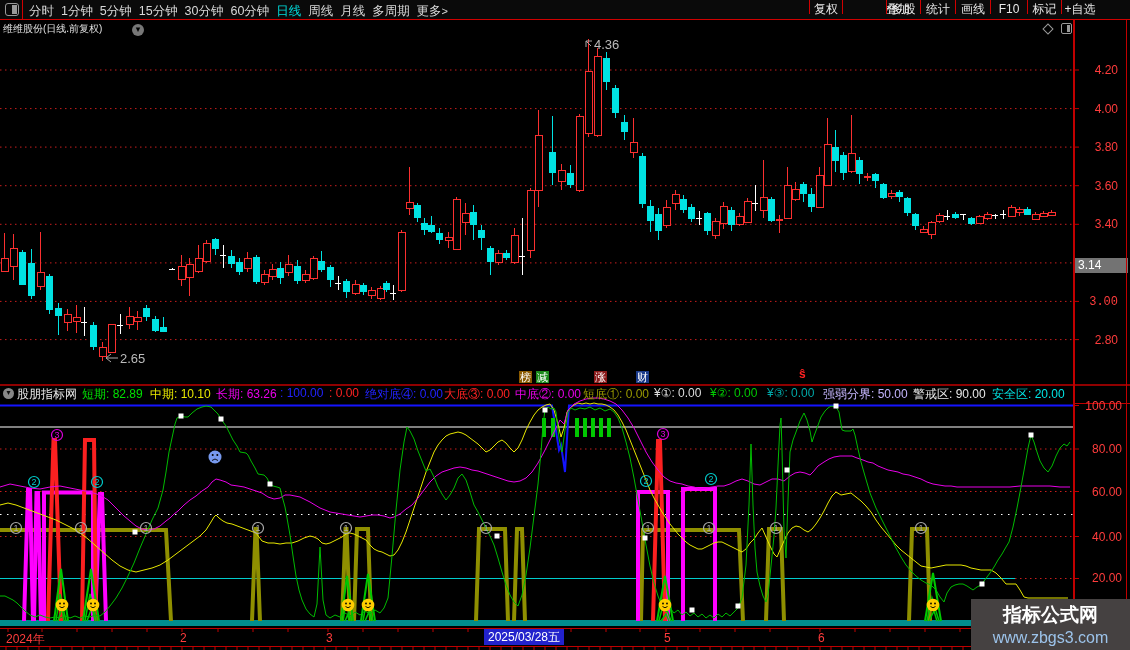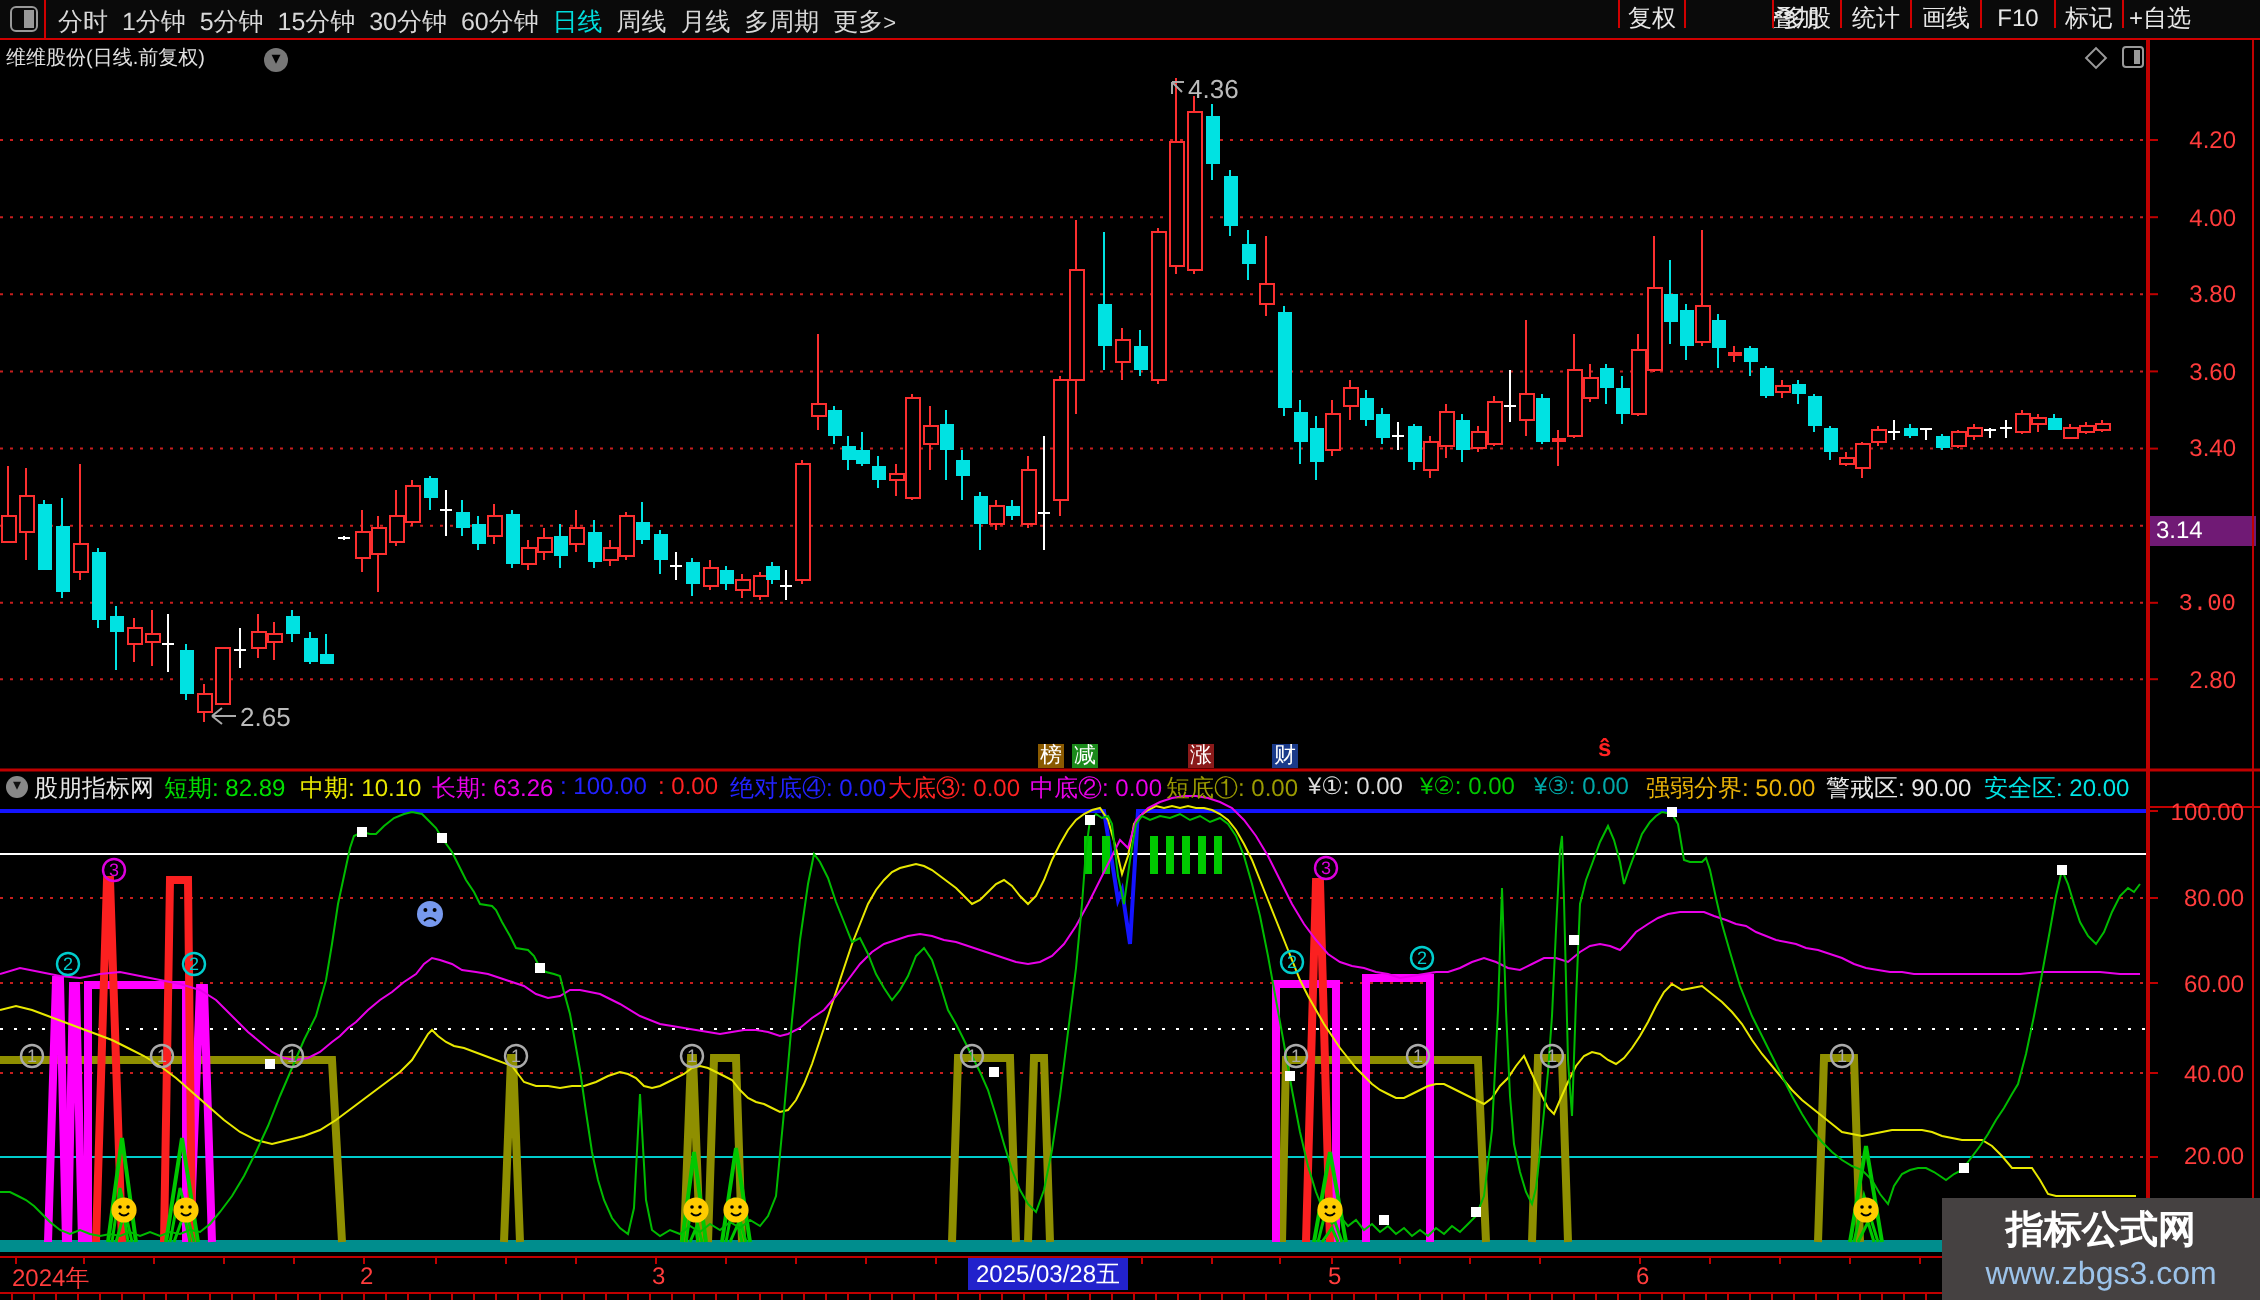--- a/index.html
+++ b/index.html
@@ -585,41 +585,41 @@
 <div class="abs" style="left:519px;top:370px;font-size:11px;"><span style="background:#8a5a00;color:#fff;padding:0 1px;">榜</span><span style="background:#1a8a1a;color:#fff;padding:0 1px;margin-left:4px;">减</span></div>
 <div class="abs" style="left:594px;top:370px;font-size:11px;"><span style="background:#8a1a1a;color:#fff;padding:0 1px;">涨</span></div>
 <div class="abs" style="left:636px;top:370px;font-size:11px;"><span style="background:#1a3a8a;color:#fff;padding:0 1px;">财</span></div>
 <div class="abs" style="left:799px;top:367px;font-size:12px;color:#ff2222;font-weight:bold;">ŝ</div>
 
 <div class="abs" style="left:1080px;top:63px;width:38px;text-align:right;font-size:12px;color:#ff3c3c;">4.20</div>
 <div class="abs" style="left:1080px;top:102px;width:38px;text-align:right;font-size:12px;color:#ff3c3c;">4.00</div>
 <div class="abs" style="left:1080px;top:140px;width:38px;text-align:right;font-size:12px;color:#ff3c3c;">3.80</div>
 <div class="abs" style="left:1080px;top:179px;width:38px;text-align:right;font-size:12px;color:#ff3c3c;">3.60</div>
 <div class="abs" style="left:1080px;top:217px;width:38px;text-align:right;font-size:12px;color:#ff3c3c;">3.40</div>
-<div class="abs" style="left:1075px;top:258px;width:53px;height:15px;background:#701a75;color:#fff;font-size:12px;padding-left:3px;line-height:15px;">3.14</div>
+<div class="abs" style="left:1075px;top:258px;width:53px;height:15px;background:#737373;color:#fff;font-size:12px;padding-left:3px;line-height:15px;">3.14</div>
 <div class="abs" style="left:1080px;top:295px;width:38px;text-align:right;font-size:12px;color:#ff3c3c;font-family:Liberation Mono, monospace;">3.00</div>
 <div class="abs" style="left:1080px;top:333px;width:38px;text-align:right;font-size:12px;color:#ff3c3c;">2.80</div>
 
 <div class="abs" style="left:1126px;top:20px;width:1px;height:630px;background:#c00000;"></div>
 
 <div class="abs" style="left:3px;top:388px;width:11px;height:11px;border-radius:50%;background:#888;color:#111;font-size:8px;text-align:center;line-height:10px;">▾</div>
 <div class="abs" style="left:17px;top:386px;font-size:12px;color:#e8e8e8;">股朋指标网</div>
 <div class="abs" style="left:82px;top:386px;font-size:12px;color:#00e000;">短期: 82.89</div>
 <div class="abs" style="left:150px;top:386px;font-size:12px;color:#e8e800;">中期: 10.10</div>
 <div class="abs" style="left:216px;top:386px;font-size:12px;color:#e800e8;">长期: 63.26</div>
 <div class="abs" style="left:280px;top:386px;font-size:12px;color:#2222ff;">: 100.00</div>
 <div class="abs" style="left:329px;top:386px;font-size:12px;color:#ff2222;">: 0.00</div>
 <div class="abs" style="left:365px;top:386px;font-size:12px;color:#2222ff;">绝对底④: 0.00</div>
 <div class="abs" style="left:444px;top:386px;font-size:12px;color:#ff2222;">大底③: 0.00</div>
 <div class="abs" style="left:515px;top:386px;font-size:12px;color:#e800e8;">中底②: 0.00</div>
 <div class="abs" style="left:583px;top:386px;font-size:12px;color:#9a9a00;">短底①: 0.00</div>
 <div class="abs" style="left:654px;top:386px;font-size:12px;color:#dddddd;">¥①: 0.00</div>
 <div class="abs" style="left:710px;top:386px;font-size:12px;color:#00c800;">¥②: 0.00</div>
 <div class="abs" style="left:767px;top:386px;font-size:12px;color:#00a8a8;">¥③: 0.00</div>
-<div class="abs" style="left:823px;top:386px;font-size:12px;color:#eab308;">强弱分界: 50.00</div>
+<div class="abs" style="left:823px;top:386px;font-size:12px;color:#c4b5fd;">强弱分界: 50.00</div>
 <div class="abs" style="left:913px;top:386px;font-size:12px;color:#e8e8e8;">警戒区: 90.00</div>
 <div class="abs" style="left:992px;top:386px;font-size:12px;color:#00e5e5;">安全区: 20.00</div>
 
 <div class="abs" style="left:1080px;top:399px;width:42px;text-align:right;font-size:12px;color:#ff3c3c;">100.00</div>
 <div class="abs" style="left:1080px;top:442px;width:42px;text-align:right;font-size:12px;color:#ff3c3c;">80.00</div>
 <div class="abs" style="left:1080px;top:485px;width:42px;text-align:right;font-size:12px;color:#ff3c3c;">60.00</div>
 <div class="abs" style="left:1080px;top:530px;width:42px;text-align:right;font-size:12px;color:#ff3c3c;">40.00</div>
 <div class="abs" style="left:1080px;top:571px;width:42px;text-align:right;font-size:12px;color:#ff3c3c;">20.00</div>
 
 <div class="abs" style="left:6px;top:631px;font-size:12px;color:#ff3c3c;">2024年</div>

